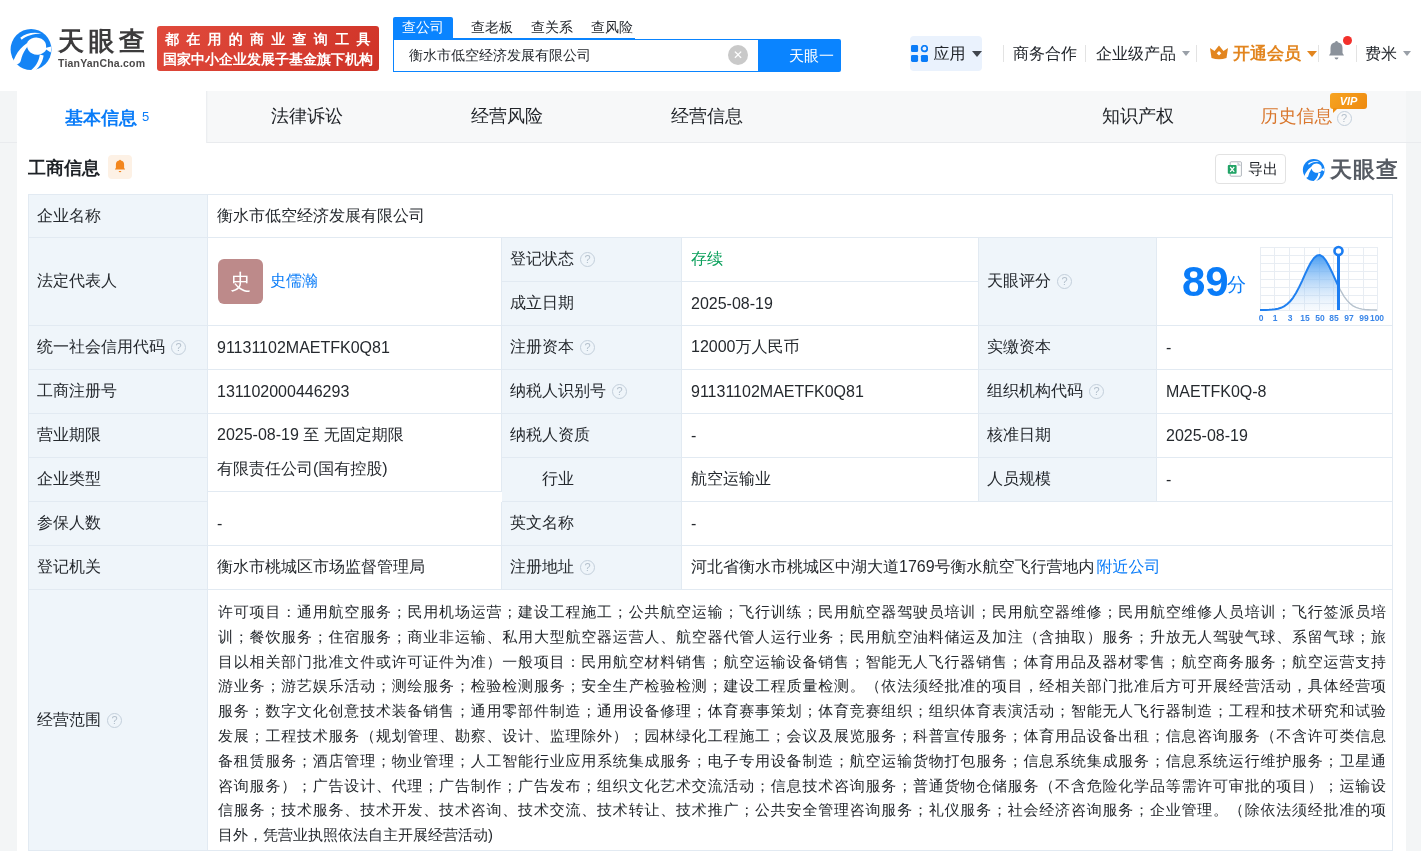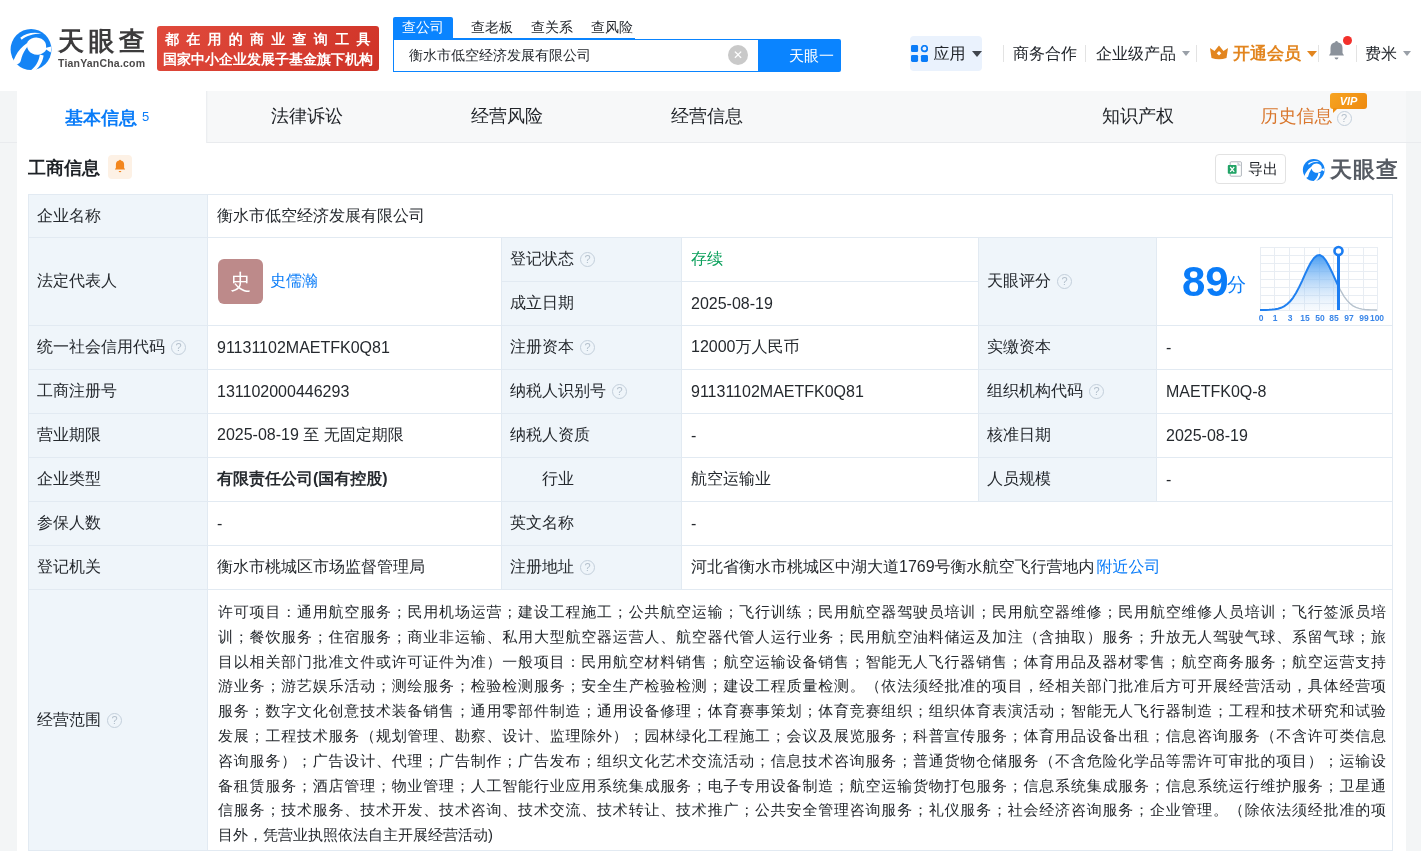--- a/index.html
+++ b/index.html
@@ -212,21 +212,21 @@
   <div class="cell val" style="left:1129px;top:176px;width:236px;height:44px;">MAETFK0Q-8</div>
 
   <div class="cell lbl bl" style="left:0;top:220px;width:180px;height:44px;">营业期限</div>
   <div class="cell val" style="left:180px;top:220px;width:294px;height:44px;">2025-08-19 至 无固定期限</div>
   <div class="cell lbl" style="left:474px;top:220px;width:180px;height:44px;">纳税人资质</div>
   <div class="cell val" style="left:654px;top:220px;width:297px;height:44px;">-</div>
   <div class="cell lbl" style="left:951px;top:220px;width:178px;height:44px;">核准日期</div>
   <div class="cell val" style="left:1129px;top:220px;width:236px;height:44px;">2025-08-19</div>
 
   <div class="cell lbl bl" style="left:0;top:264px;width:180px;height:44px;">企业类型</div>
-  <div class="cell val" style="left:180px;top:264px;width:294px;height:44px;font-weight:bold;">有限责任公司(国有控股)</div>
+  <div class="cell val" style="left:180px;top:254px;width:294px;height:44px;">有限责任公司(国有控股)</div>
   <div class="cell lbl" style="left:474px;top:264px;width:180px;height:44px;padding-left:40px;">行业</div>
   <div class="cell val" style="left:654px;top:264px;width:297px;height:44px;">航空运输业</div>
   <div class="cell lbl" style="left:951px;top:264px;width:178px;height:44px;">人员规模</div>
   <div class="cell val" style="left:1129px;top:264px;width:236px;height:44px;">-</div>
 
   <div class="cell lbl bl" style="left:0;top:308px;width:180px;height:44px;">参保人数</div>
   <div class="cell val" style="left:180px;top:308px;width:294px;height:44px;">-</div>
   <div class="cell lbl" style="left:474px;top:308px;width:180px;height:44px;">英文名称</div>
   <div class="cell val" style="left:654px;top:308px;width:711px;height:44px;">-</div>
 
@@ -237,18 +237,18 @@
 
   <div class="cell lbl bl" style="left:0;top:396px;width:180px;height:261px;">经营范围<span class="qm">?</span></div>
   <div class="cell val" style="left:180px;top:396px;width:1185px;height:261px;"></div>
   <div id="scope" style="position:absolute;left:190px;top:406px;width:1168px;font-size:15px;line-height:24.8px;color:#25292e;">
     <div class="jl">许可项目：通用航空服务；民用机场运营；建设工程施工；公共航空运输；飞行训练；民用航空器驾驶员培训；民用航空器维修；民用航空维修人员培训；飞行签派员培</div>
     <div class="jl">训；餐饮服务；住宿服务；商业非运输、私用大型航空器运营人、航空器代管人运行业务；民用航空油料储运及加注（含抽取）服务；升放无人驾驶气球、系留气球；旅</div>
     <div class="jl">目以相关部门批准文件或许可证件为准）一般项目：民用航空材料销售；航空运输设备销售；智能无人飞行器销售；体育用品及器材零售；航空商务服务；航空运营支持</div>
     <div class="jl">游业务；游艺娱乐活动；测绘服务；检验检测服务；安全生产检验检测；建设工程质量检测。（依法须经批准的项目，经相关部门批准后方可开展经营活动，具体经营项</div>
     <div class="jl">服务；数字文化创意技术装备销售；通用零部件制造；通用设备修理；体育赛事策划；体育竞赛组织；组织体育表演活动；智能无人飞行器制造；工程和技术研究和试验</div>
     <div class="jl">发展；工程技术服务（规划管理、勘察、设计、监理除外）；园林绿化工程施工；会议及展览服务；科普宣传服务；体育用品设备出租；信息咨询服务（不含许可类信息</div>
+    <div class="jl">备租赁服务；酒店管理；物业管理；人工智能行业应用系统集成服务；电子专用设备制造；航空运输货物打包服务；信息系统集成服务；信息系统运行维护服务；卫星通</div>
     <div class="jl">咨询服务）；广告设计、代理；广告制作；广告发布；组织文化艺术交流活动；信息技术咨询服务；普通货物仓储服务（不含危险化学品等需许可审批的项目）；运输设</div>
-    <div class="jl">备租赁服务；酒店管理；物业管理；人工智能行业应用系统集成服务；电子专用设备制造；航空运输货物打包服务；信息系统集成服务；信息系统运行维护服务；卫星通</div>
     <div class="jl">信服务；技术服务、技术开发、技术咨询、技术交流、技术转让、技术推广；公共安全管理咨询服务；礼仪服务；社会经济咨询服务；企业管理。（除依法须经批准的项</div>
     <div class="jl last">目外，凭营业执照依法自主开展经营活动)</div>
   </div>
 </div>
 
 </body></html>

